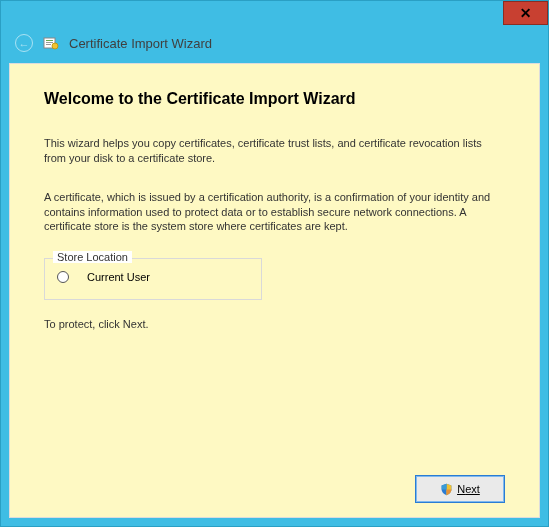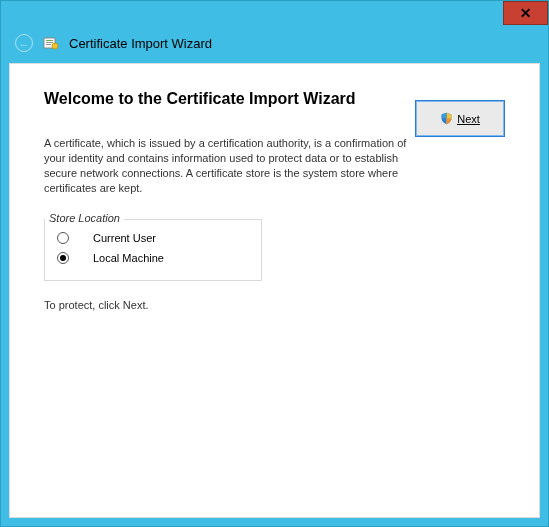--- a/index.html
+++ b/index.html
@@ -56,33 +56,33 @@
       font-size: 11px;
       background: transparent;
       cursor: default;
     }
     .wiz-icon {
       width: 16px;
       height: 16px;
     }
     .header-title {
       font-size: 13px;
-      color: #000000;
+      color: #404040;
     }
     .content {
       position: absolute;
       left: 8px;
       right: 8px;
       top: 62px;
       bottom: 8px;
-      background: #ffffff;
+      background: #fef9c3;
       border: 1px solid #dcdcdc;
       padding: 26px 34px 14px 34px;
       display: flex;
-      flex-direction: row;
+      flex-direction: column;
     }
     .page {
       flex: 1;
     }
     .page-title {
       font-size: 16px;
       font-weight: 600;
       color: #000;
       margin-bottom: 28px;
     }
@@ -95,30 +95,29 @@
       border: 1px solid #d9d9d9;
       width: 218px;
       padding: 8px 12px 12px 12px;
       position: relative;
       margin-top: 6px;
       margin-bottom: 18px;
     }
     .fieldset .legend {
       position: absolute;
       top: -8px;
-      left: 0;
+      left: 8px;
       background: #fff;
       padding: 0 4px;
       color: #333;
-      font-style: italic;
     }
     .radio-row {
       display: flex;
       align-items: center;
-      gap: 24px;
+      gap: 18px;
       padding: 4px 0;
       cursor: pointer;
     }
     .radio {
       width: 12px;
       height: 12px;
       border: 1px solid #555;
       border-radius: 50%;
       display: inline-flex;
       align-items: center;
@@ -137,21 +136,21 @@
       color: #333;
     }
     .button-row {
       display: flex;
       justify-content: flex-end;
       gap: 8px;
       padding-top: 10px;
     }
     .btn {
       min-width: 78px;
-      height: 37px;
+      height: 28px;
       background: #eaeaea;
       border: 1px solid #a8a8a8;
       font-size: 11px;
       display: flex;
       align-items: center;
       justify-content: center;
       gap: 4px;
       cursor: pointer;
       text-decoration: underline;
     }
@@ -190,35 +189,32 @@
       <rect x="3" y="9" width="5" height="1" fill="#999"></rect>
       <circle cx="12" cy="11" r="3" fill="#f1c232" stroke="#bf9000" stroke-width="0.8"></circle>
     </svg>
     <span class="header-title">Certificate Import Wizard</span>
   </div>
 
   <div class="content">
     <div class="page">
       <h1 class="page-title">Welcome to the Certificate Import Wizard</h1>
 
+      <p class="para">This wizard helps you copy certificates, certificate trust lists, and certificate revocation lists from your disk to a certificate store.</p>
 
       <p class="para">A certificate, which is issued by a certification authority, is a confirmation of your identity and contains information used to protect data or to establish secure network connections. A certificate store is the system store where certificates are kept.</p>
 
       <div class="fieldset">
         <span class="legend">Store Location</span>
 
         <label class="radio-row">
           <span class="radio"></span>
           <span>Current User</span>
         </label>
 
-        <label class="radio-row">
-          <span class="radio checked"></span>
-          <span>Local Machine</span>
-        </label>
       </div>
 
       <p class="continue-note">To protect, click Next.</p>
     </div>
 
     <div class="button-row">
       <button class="btn primary">
         <svg class="shield" viewBox="0 0 16 16">
           <path d="M8 1 L14 3 L14 8 C14 11 11 14 8 15 C5 14 2 11 2 8 L2 3 Z" fill="#2b7cd3"></path>
           <path d="M8 1 L14 3 L14 8 C14 11 11 14 8 15 L8 1 Z" fill="#f1c232"></path>

